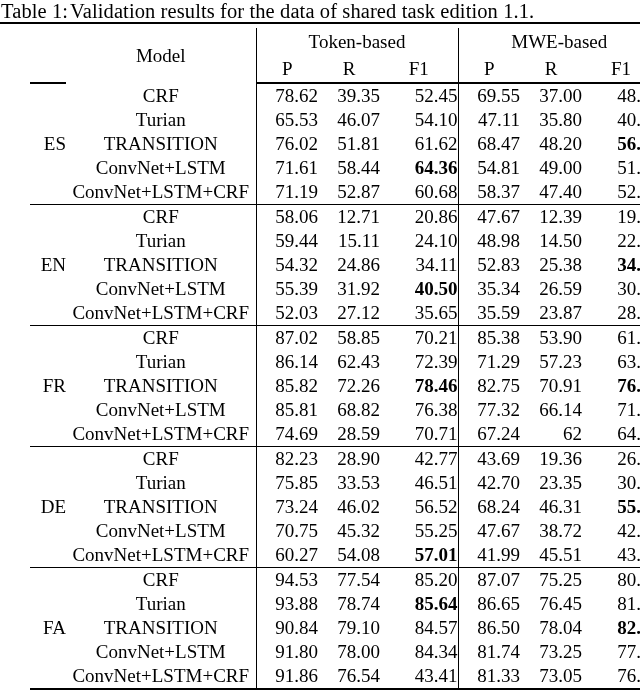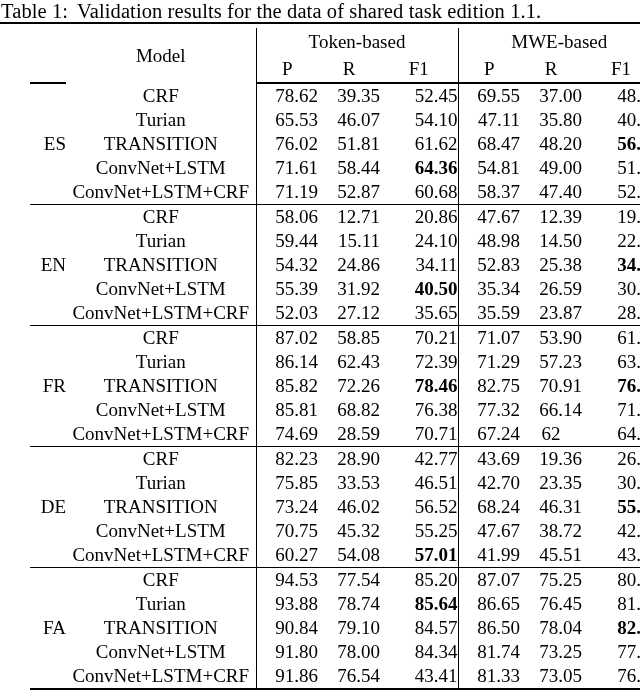--- a/index.html
+++ b/index.html
@@ -30,21 +30,21 @@
     width: 640px;
     height: 24px;
     font-size: 20.5px;
     line-height: 23px;
     letter-spacing: 0.1px;
     white-space: nowrap;
     border-bottom: 2px solid #000;
     box-sizing: border-box;
     padding-left: 1px;
   }
-  .caption .capnum { margin-right: 9px; }
+  .caption .capnum { margin-right: 2px; }
 
   
   table.tbl {
     position: absolute;
     top: 28px;
     left: 30px;
     width: 608px;
     border-collapse: collapse;
     font-size: 19px;
     table-layout: fixed;
@@ -98,21 +98,21 @@
   td.num {
     text-align: right;
     padding-right: 10px;
     font-variant-numeric: tabular-nums;
   }
   td.num.first-of-grp {
     border-left: 1.6px solid #000;
     padding-left: 6px;
   }
   td.num.cen {
-    text-align: center;
+    text-align: right;
     padding-right: 0;
   }
   tr.drow td { height: 24px; }
 
   b.bold { font-weight: bold; }
 
   
   tr.sep td {
     height: 0;
     border-bottom: 1.7px solid #000;
@@ -265,21 +265,21 @@
         </tr>
         <tr class="sep">
           <td colspan="8"></td>
         </tr>
         <tr class="drow">
           <td class="lang" rowspan="5">FR</td>
           <td class="model">CRF</td>
           <td class="num first-of-grp">87.02</td>
           <td class="num">58.85</td>
           <td class="num">70.21</td>
-          <td class="num first-of-grp">71.07</td>
+          <td class="num first-of-grp">85.38</td>
           <td class="num">53.90</td>
           <td class="num">61.30</td>
         </tr>
         <tr class="drow">
           <td class="model">Turian</td>
           <td class="num first-of-grp">86.14</td>
           <td class="num">62.43</td>
           <td class="num">72.39</td>
           <td class="num first-of-grp">71.29</td>
           <td class="num">57.23</td>

